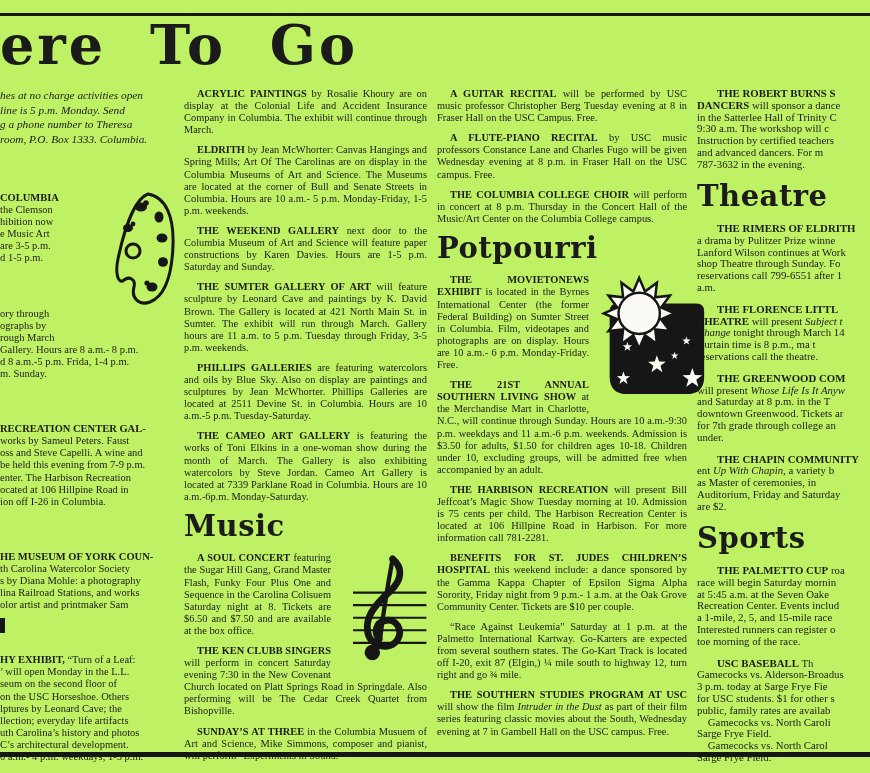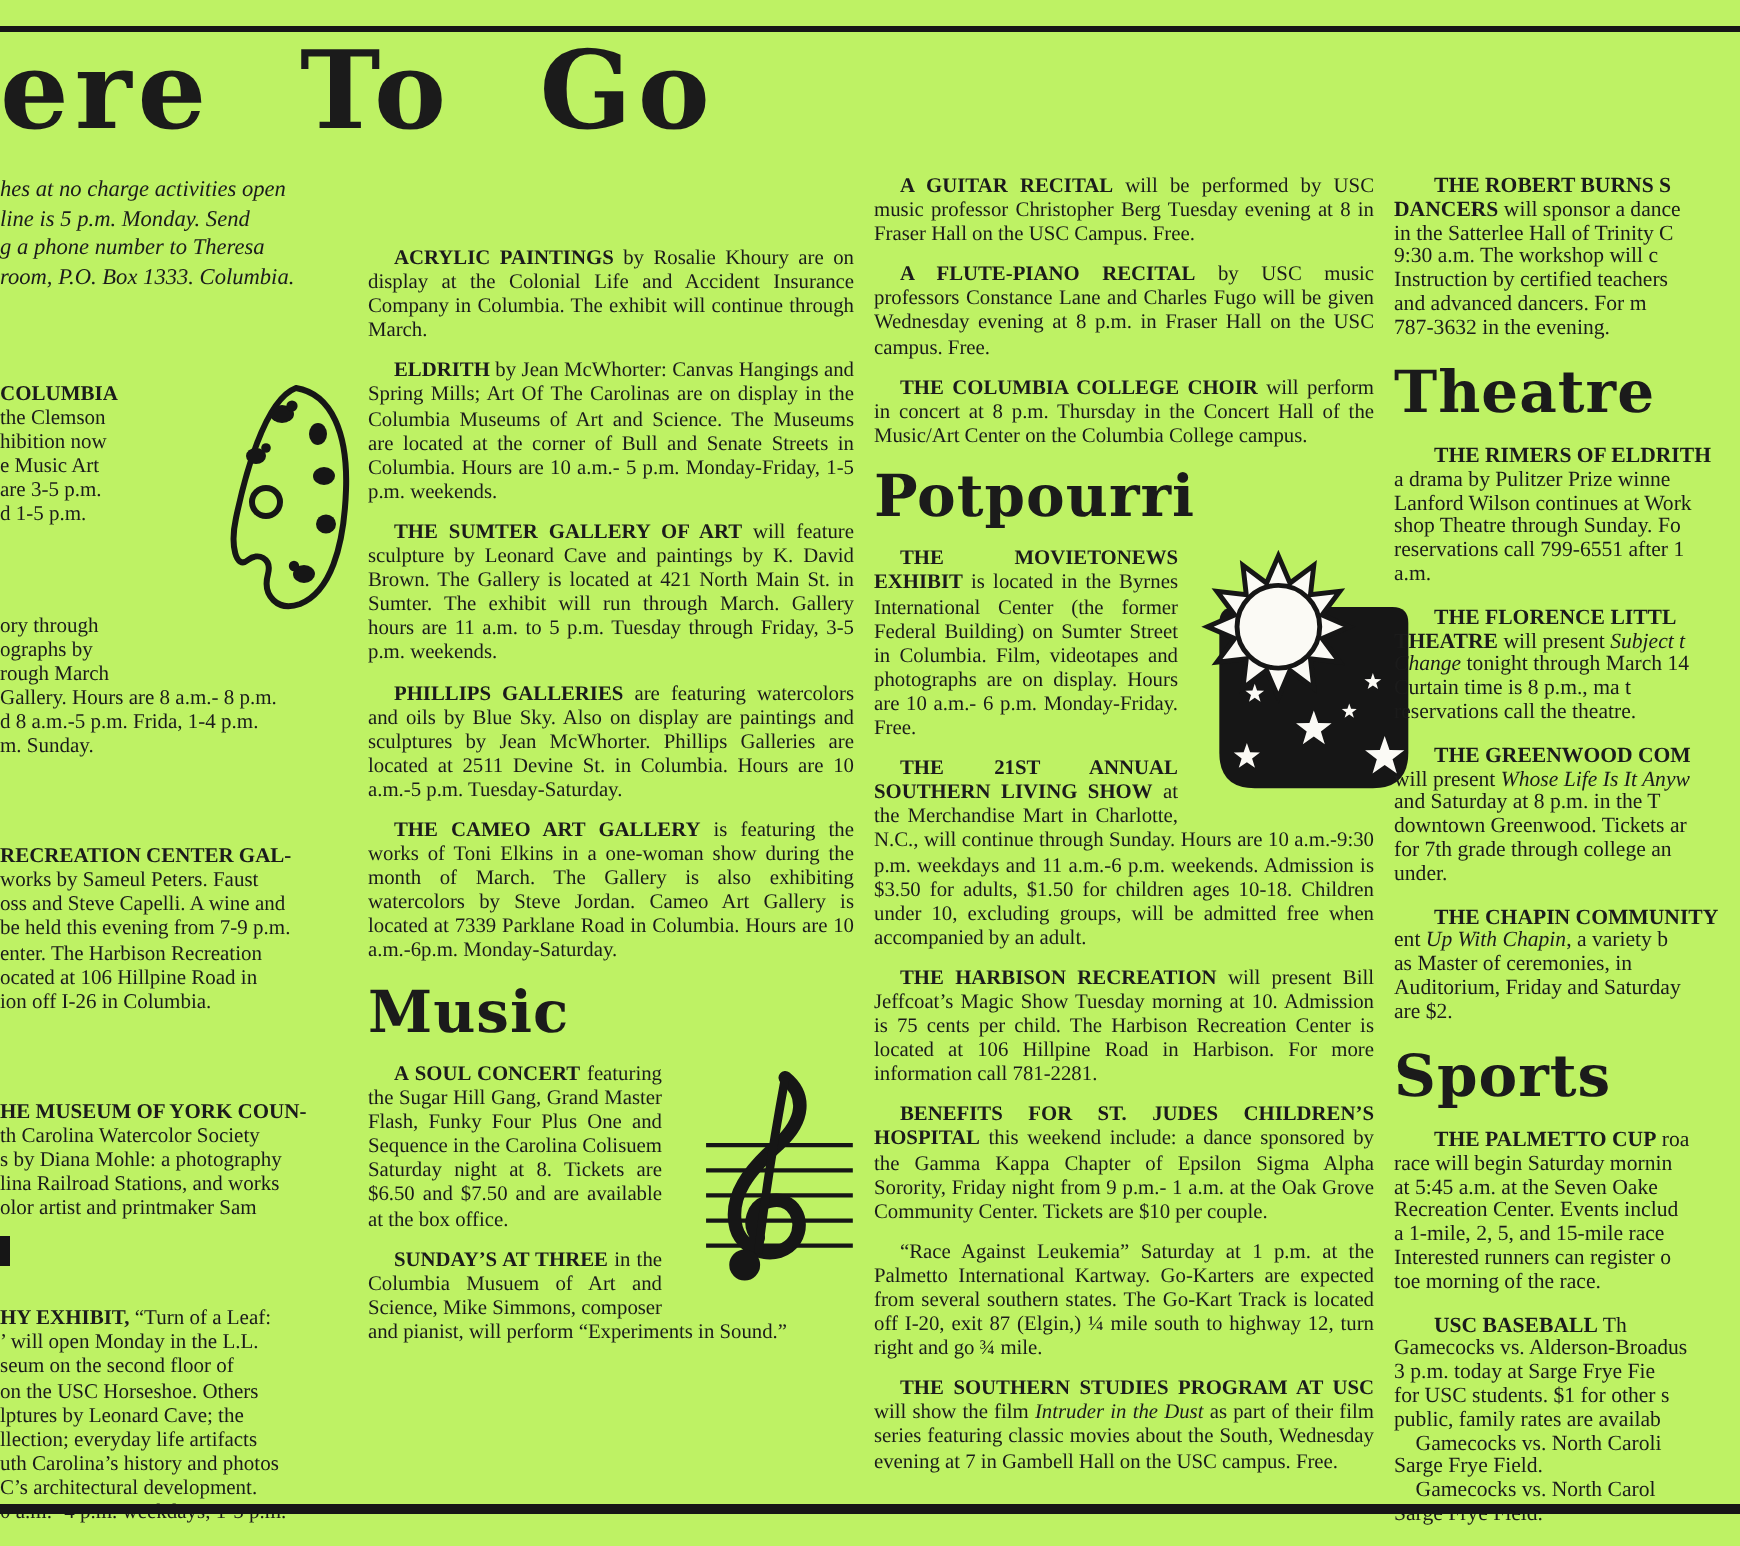--- a/index.html
+++ b/index.html
@@ -12,21 +12,21 @@
   .rule.top{top:13px; height:3px;}
   .rule.bottom{top:752px; height:5px;}
   .headline{
     position:absolute; top:18px; left:0;
     font-family:"DejaVu Serif", serif; font-weight:700;
     font-size:54px; letter-spacing:3px; word-spacing:22px;
     white-space:pre; line-height:1;
   }
   .col{position:absolute; top:88px;}
   #col1{left:0;   width:176px;}
-  #col2{left:184px; width:243px;margin-top:36px;}
+  #col2{left:184px; width:243px;}
   #col3{left:437px; width:250px;}
   #col4{left:697px; width:205px;}
 
   p{margin:0;}
   .intro{
     font-style:italic; font-size:11.3px; line-height:14.5px;
     white-space:pre; margin:0 0 46px;
   }
   .frag{white-space:pre; margin:0 0 10px;}
   #col1 .frag{font-size:10.5px; line-height:12.1px; text-indent:0;margin-top:43px;}
@@ -118,40 +118,42 @@
 ough March 30.</span></p>
     <p class="frag"><span>uring sculpture by Marion Mason
 brother Tom Mason. Candy’s is
 m Plaza in Columbia. Hours are
 day-Saturday.</span></p>
   </div>
 
   <div class="col" id="col2">
     <p class="just"><b class="lead">ACRYLIC PAINTINGS</b><span> by Rosalie Khoury are on display at the Colonial Life and Accident Insurance Company in Columbia. The exhibit will continue through March.</span></p>
     <p class="just"><b class="lead">ELDRITH</b><span> by Jean McWhorter: Canvas Hangings and Spring Mills; Art Of The Carolinas are on display in the Columbia Museums of Art and Science. The Museums are located at the corner of Bull and Senate Streets in Columbia. Hours are 10 a.m.- 5 p.m. Monday-Friday, 1-5 p.m. weekends.</span></p>
+    <p class="just"><b class="lead">THE WEEKEND GALLERY</b><span> next door to the Columbia Museum of Art and Science will feature paper constructions by Karen Davies. Hours are 1-5 p.m. Saturday and Sunday.</span></p>
     <p class="just"><b class="lead">THE SUMTER GALLERY OF ART</b><span> will feature sculpture by Leonard Cave and paintings by K. David Brown. The Gallery is located at 421 North Main St. in Sumter. The exhibit will run through March. Gallery hours are 11 a.m. to 5 p.m. Tuesday through Friday, 3-5 p.m. weekends.</span></p>
     <p class="just"><b class="lead">PHILLIPS GALLERIES</b><span> are featuring watercolors and oils by Blue Sky. Also on display are paintings and sculptures by Jean McWhorter. Phillips Galleries are located at 2511 Devine St. in Columbia. Hours are 10 a.m.-5 p.m. Tuesday-Saturday.</span></p>
     <p class="just"><b class="lead">THE CAMEO ART GALLERY</b><span> is featuring the works of Toni Elkins in a one-woman show during the month of March. The Gallery is also exhibiting watercolors by Steve Jordan. Cameo Art Gallery is located at 7339 Parklane Road in Columbia. Hours are 10 a.m.-6p.m. Monday-Saturday.</span></p>
 
     <h2 class="sec">Music</h2>
 
     <svg class="fl-clef" width="90" height="112" viewBox="0 0 92 116">
       <g stroke="#161616" stroke-width="2.2">
         <line x1="16" y1="40" x2="92" y2="40"></line>
         <line x1="16" y1="53" x2="92" y2="53"></line>
         <line x1="16" y1="66" x2="92" y2="66"></line>
         <line x1="16" y1="79" x2="92" y2="79"></line>
         <line x1="16" y1="92" x2="92" y2="92"></line>
       </g>
       <path class="line" stroke-width="7" stroke-linecap="round" d="M57 5 C68 14 67 27 54 39 C37 54 29 66 31 80 C33 96 54 101 62 89 C68 79 61 66 49 69 C40 71 37 81 43 88"></path>
       <path class="line" stroke-width="4.5" d="M57 5 C52 32 47 62 43 96"></path>
       <circle class="ink" cx="36" cy="102" r="8"></circle>
     </svg>
 
     <p class="just"><b class="lead">A SOUL CONCERT</b><span> featuring the Sugar Hill Gang, Grand Master Flash, Funky Four Plus One and Sequence in the Carolina Colisuem Saturday night at 8. Tickets are $6.50 and $7.50 and are available at the box office.</span></p>
+    <p class="just"><b class="lead">THE KEN CLUBB SINGERS</b><span> will perform in concert Saturday evening 7:30 in the New Covenant Church located on Platt Springs Road in Springdale. Also performing will be The Cedar Creek Quartet from Bishopville.</span></p>
     <p class="just"><b class="lead">SUNDAY’S AT THREE</b><span> in the Columbia Musuem of Art and Science, Mike Simmons, composer and pianist, will perform “Experiments in Sound.”</span></p>
   </div>
 
   <div class="col" id="col3">
     <p class="just"><b class="lead">A GUITAR RECITAL</b><span> will be performed by USC music professor Christopher Berg Tuesday evening at 8 in Fraser Hall on the USC Campus. Free.</span></p>
     <p class="just"><b class="lead">A FLUTE-PIANO RECITAL</b><span> by USC music professors Constance Lane and Charles Fugo will be given Wednesday evening at 8 p.m. in Fraser Hall on the USC campus. Free.</span></p>
     <p class="just"><b class="lead">THE COLUMBIA COLLEGE CHOIR</b><span> will perform in concert at 8 p.m. Thursday in the Concert Hall of the Music/Art Center on the Columbia College campus.</span></p>
 
     <h2 class="sec">Potpourri</h2>
 

